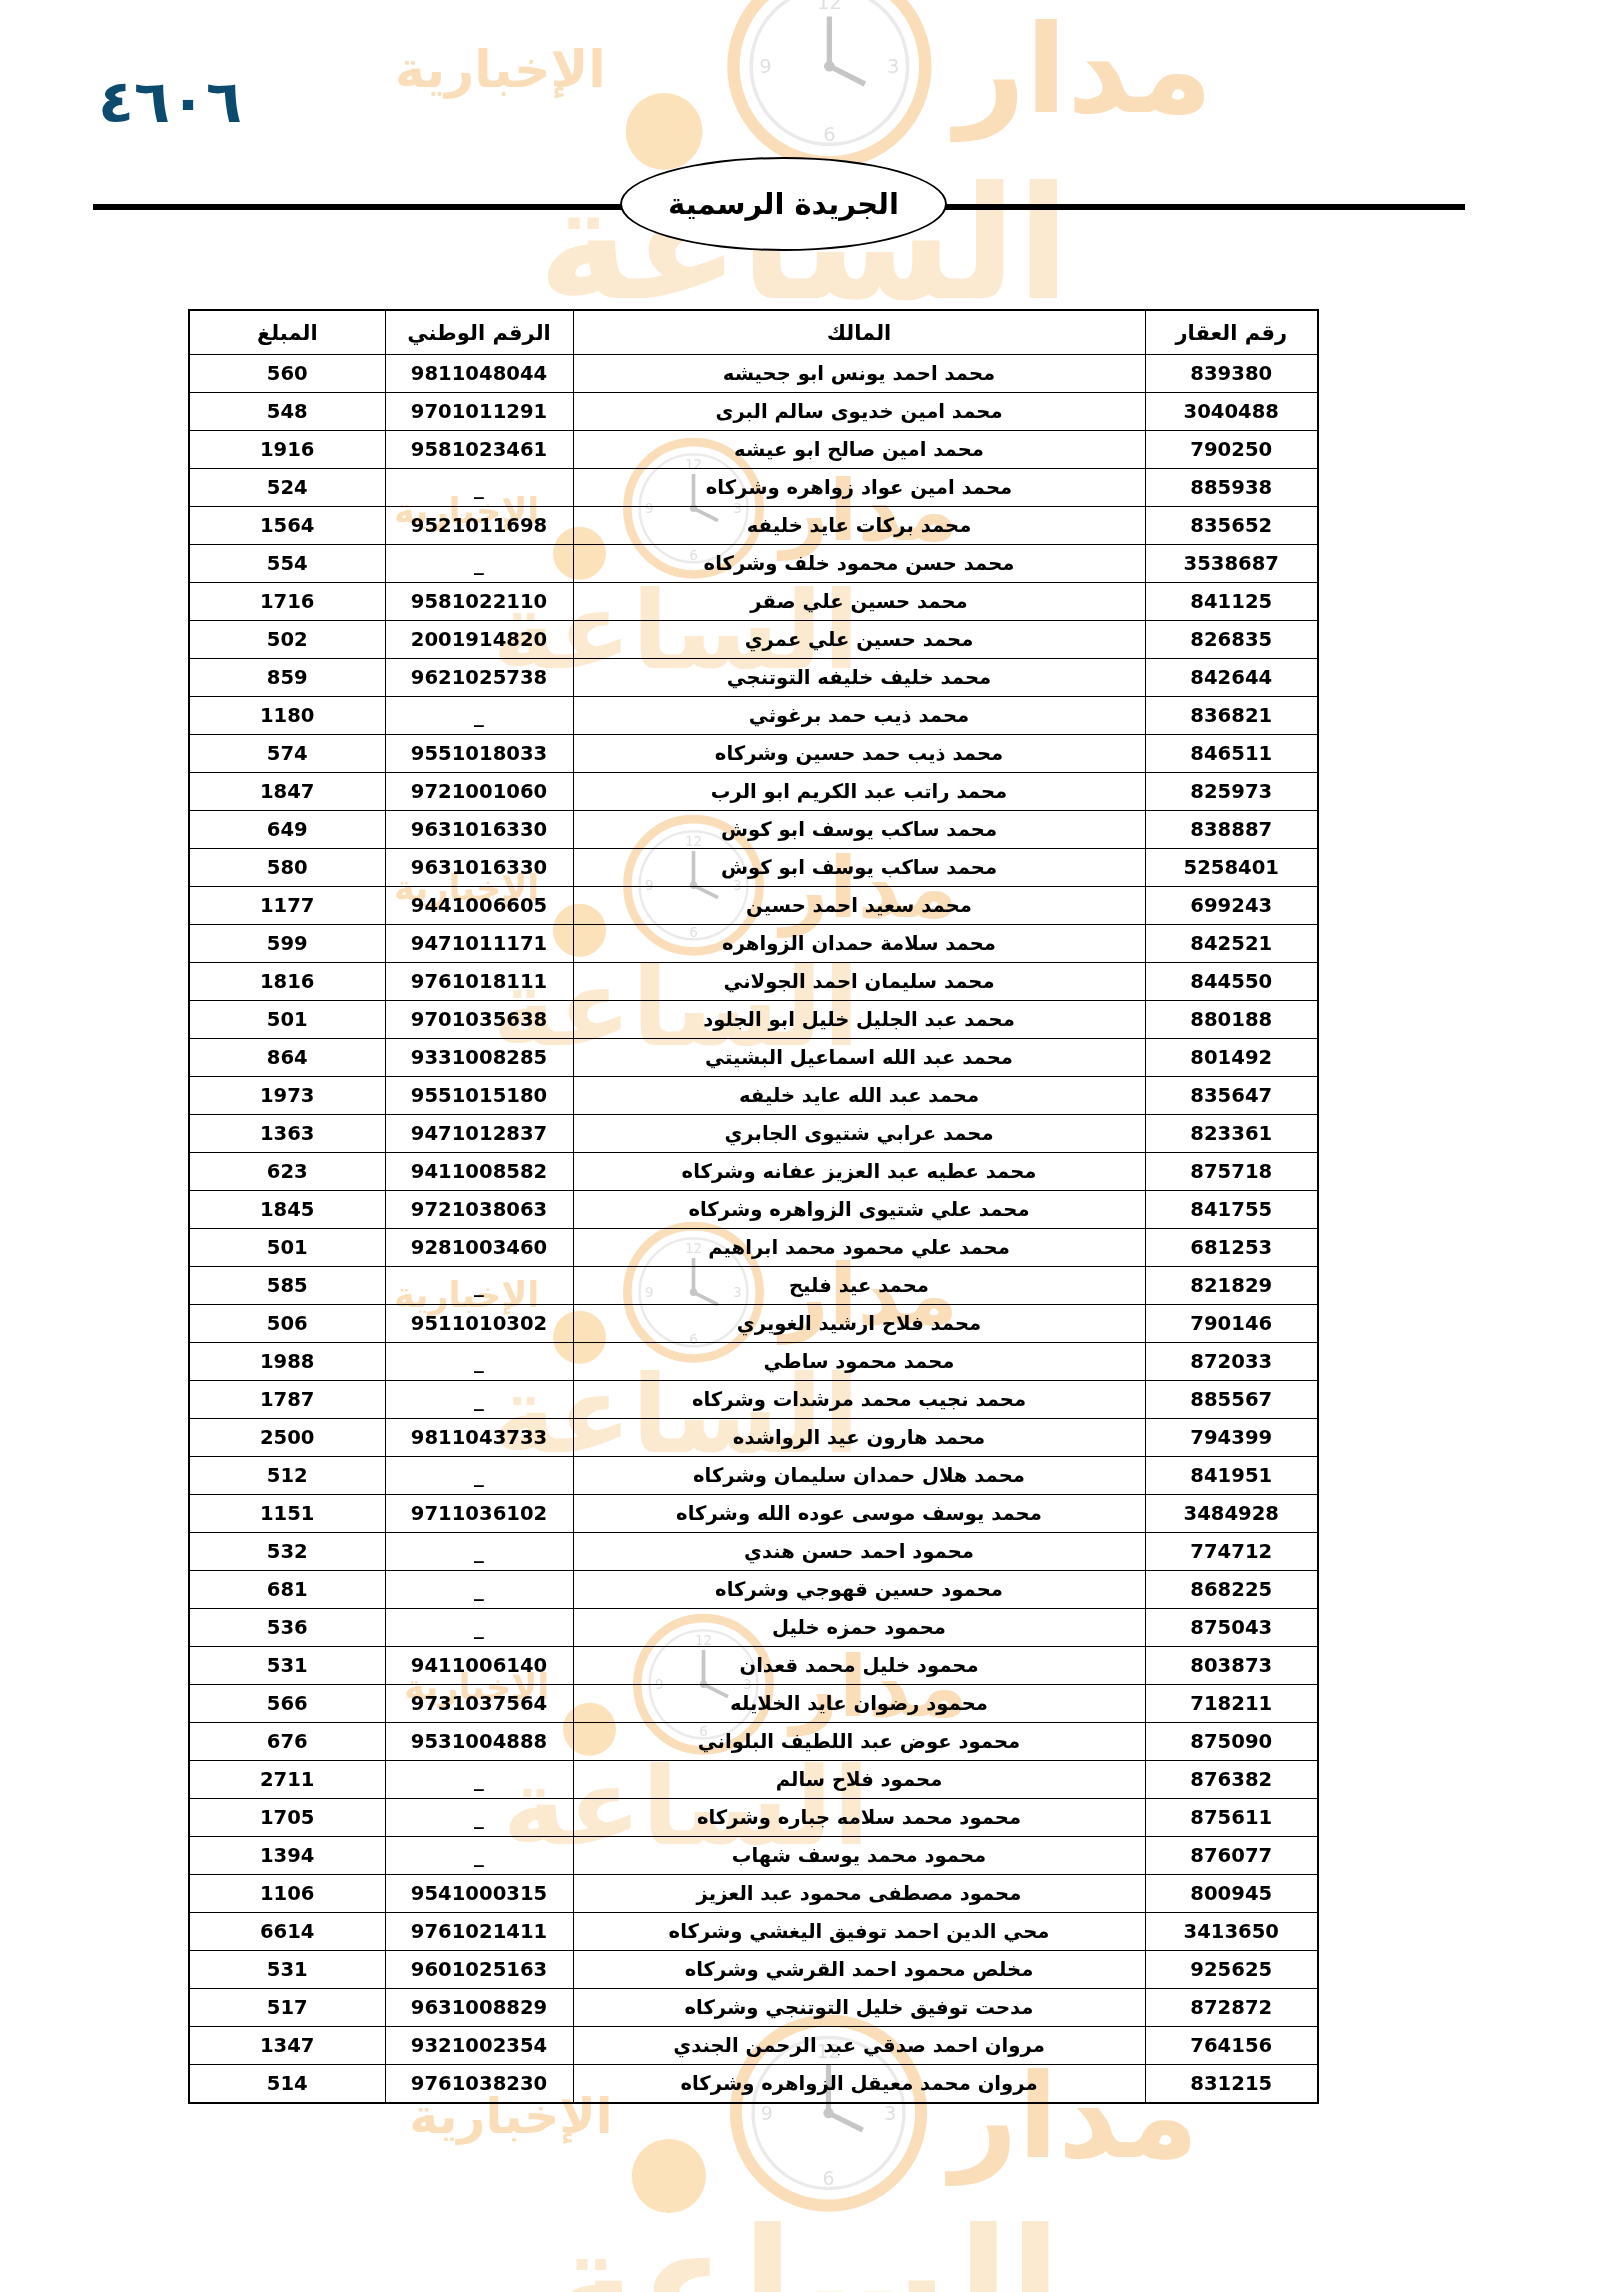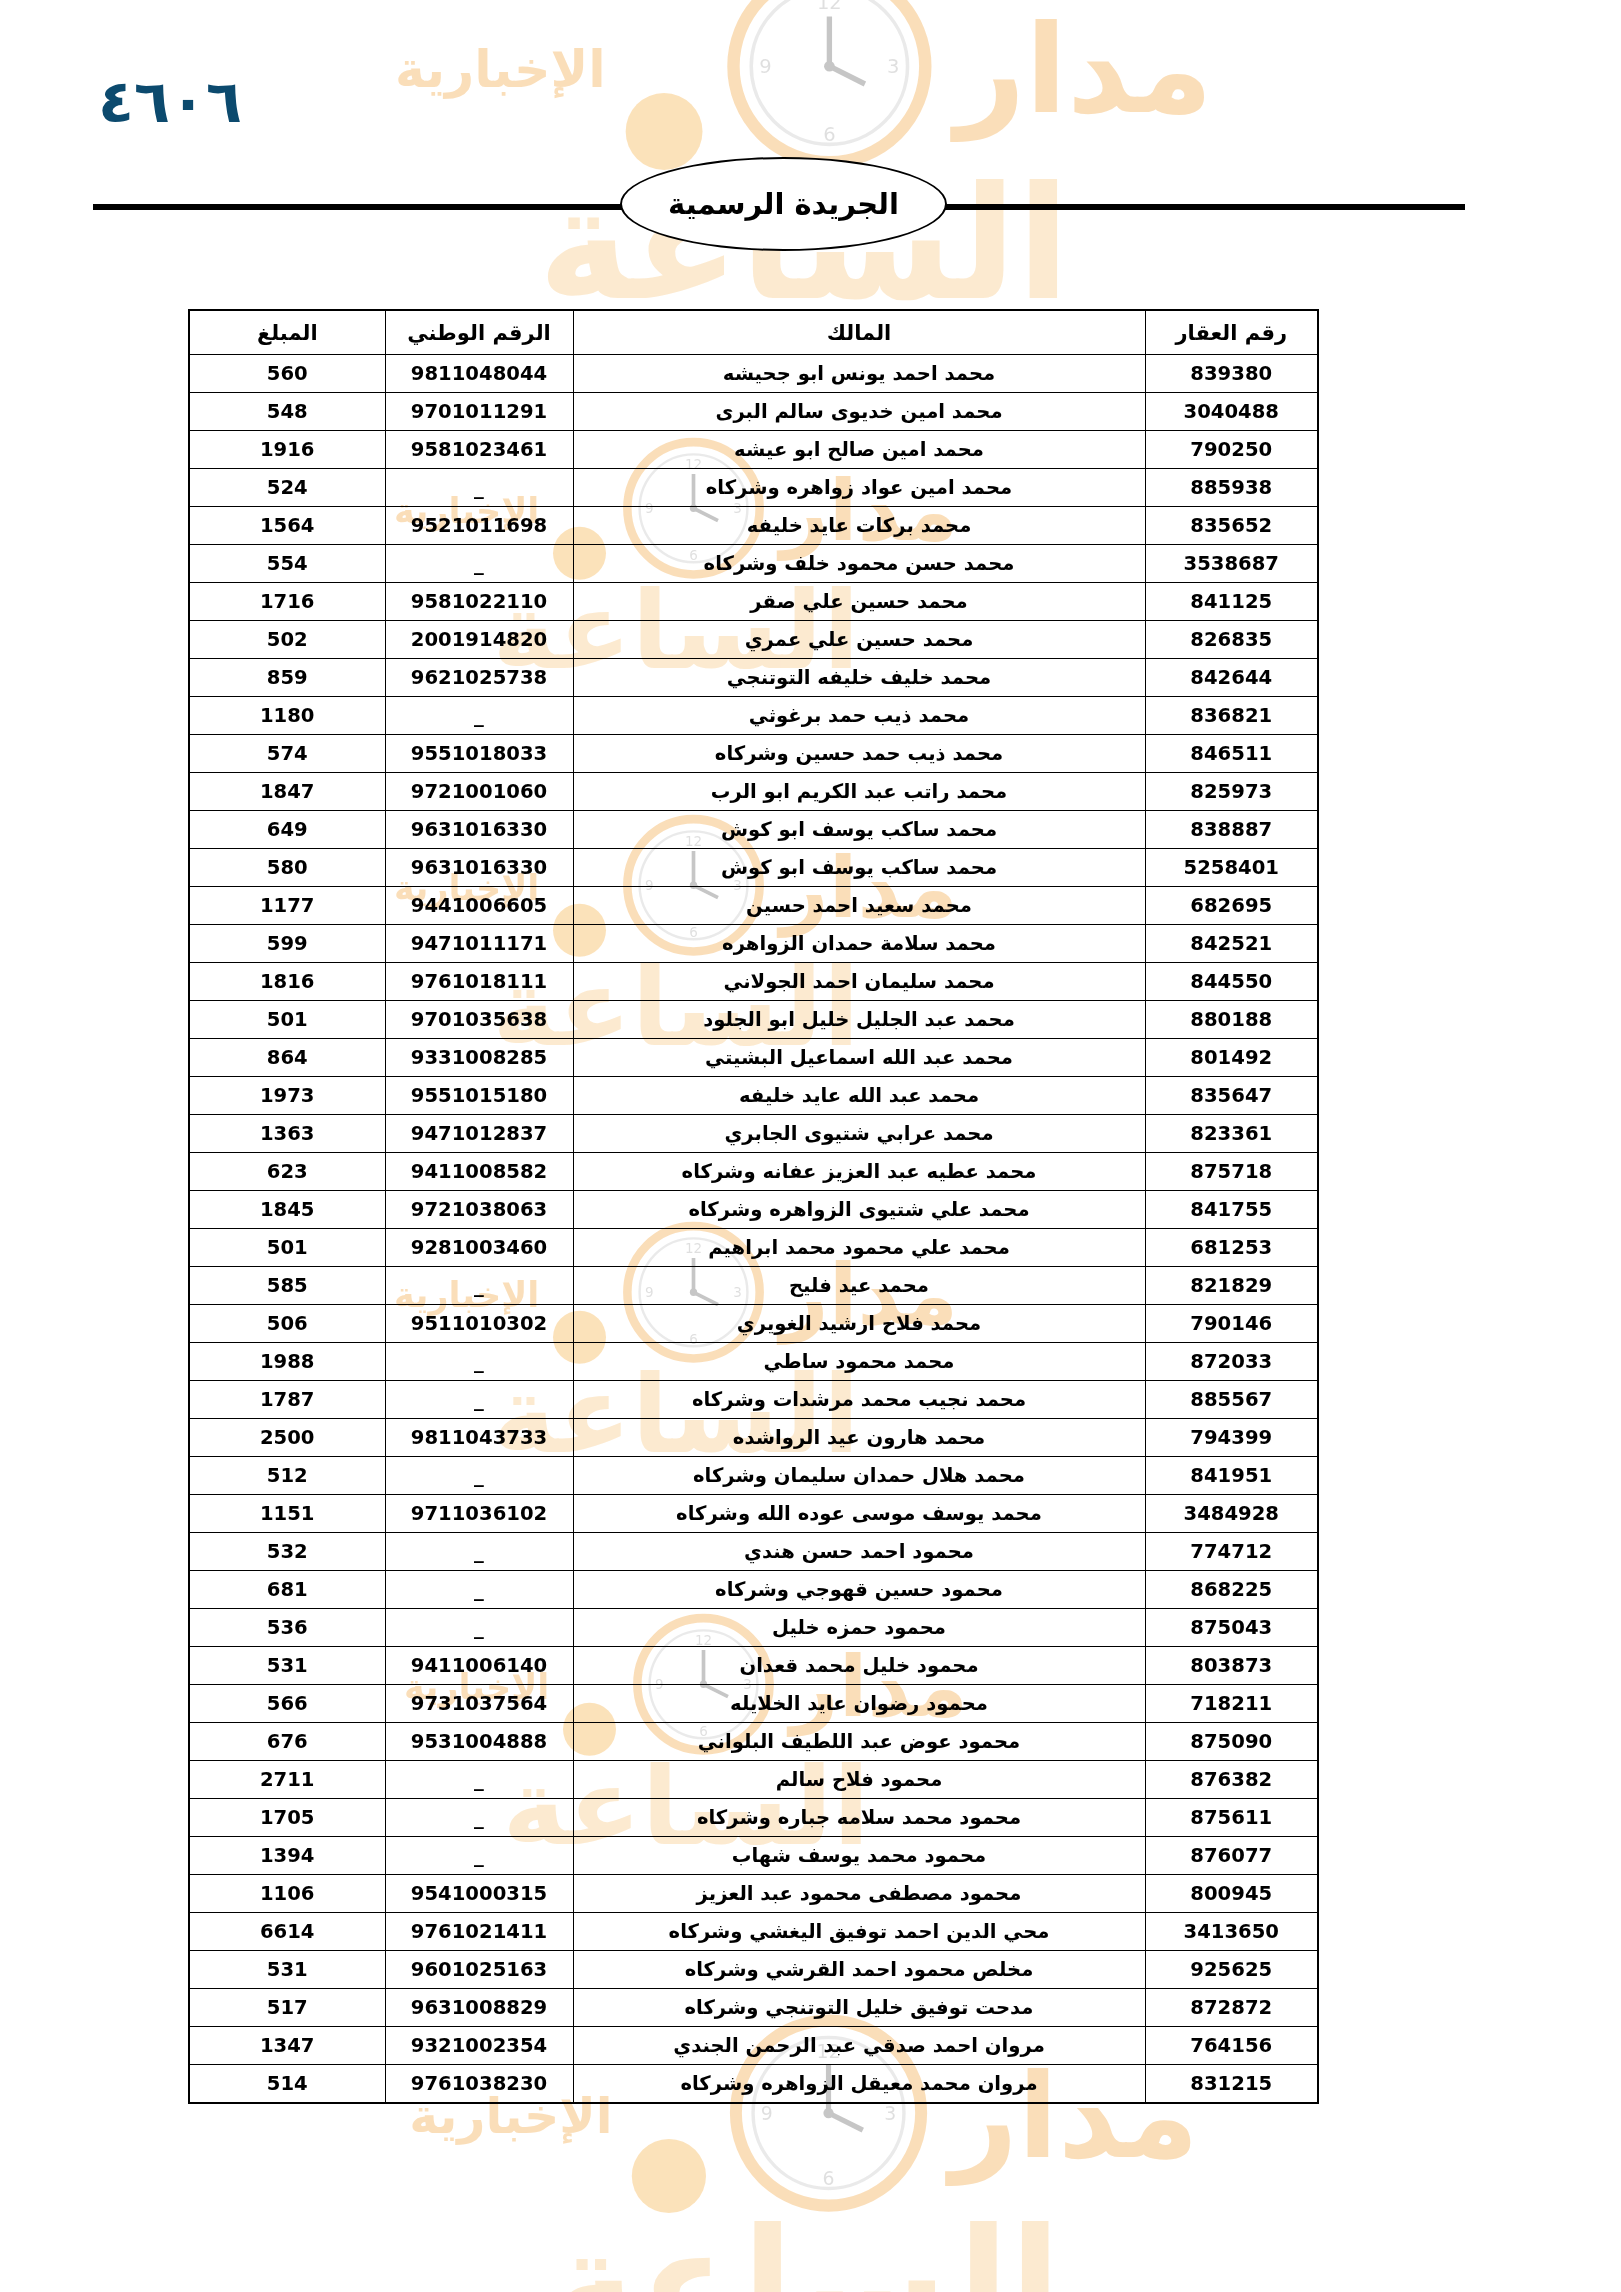--- a/index.html
+++ b/index.html
@@ -316,21 +316,21 @@
           <td>9631016330</td>
           <td>649</td>
         </tr>
         <tr>
           <td>5258401</td>
           <td>محمد ساكب يوسف ابو كوش</td>
           <td>9631016330</td>
           <td>580</td>
         </tr>
         <tr>
-          <td>682695</td>
+          <td>699243</td>
           <td>محمد سعيد احمد  حسين</td>
           <td>9441006605</td>
           <td>1177</td>
         </tr>
         <tr>
           <td>842521</td>
           <td>محمد سلامة حمدان الزواهره</td>
           <td>9471011171</td>
           <td>599</td>
         </tr>

